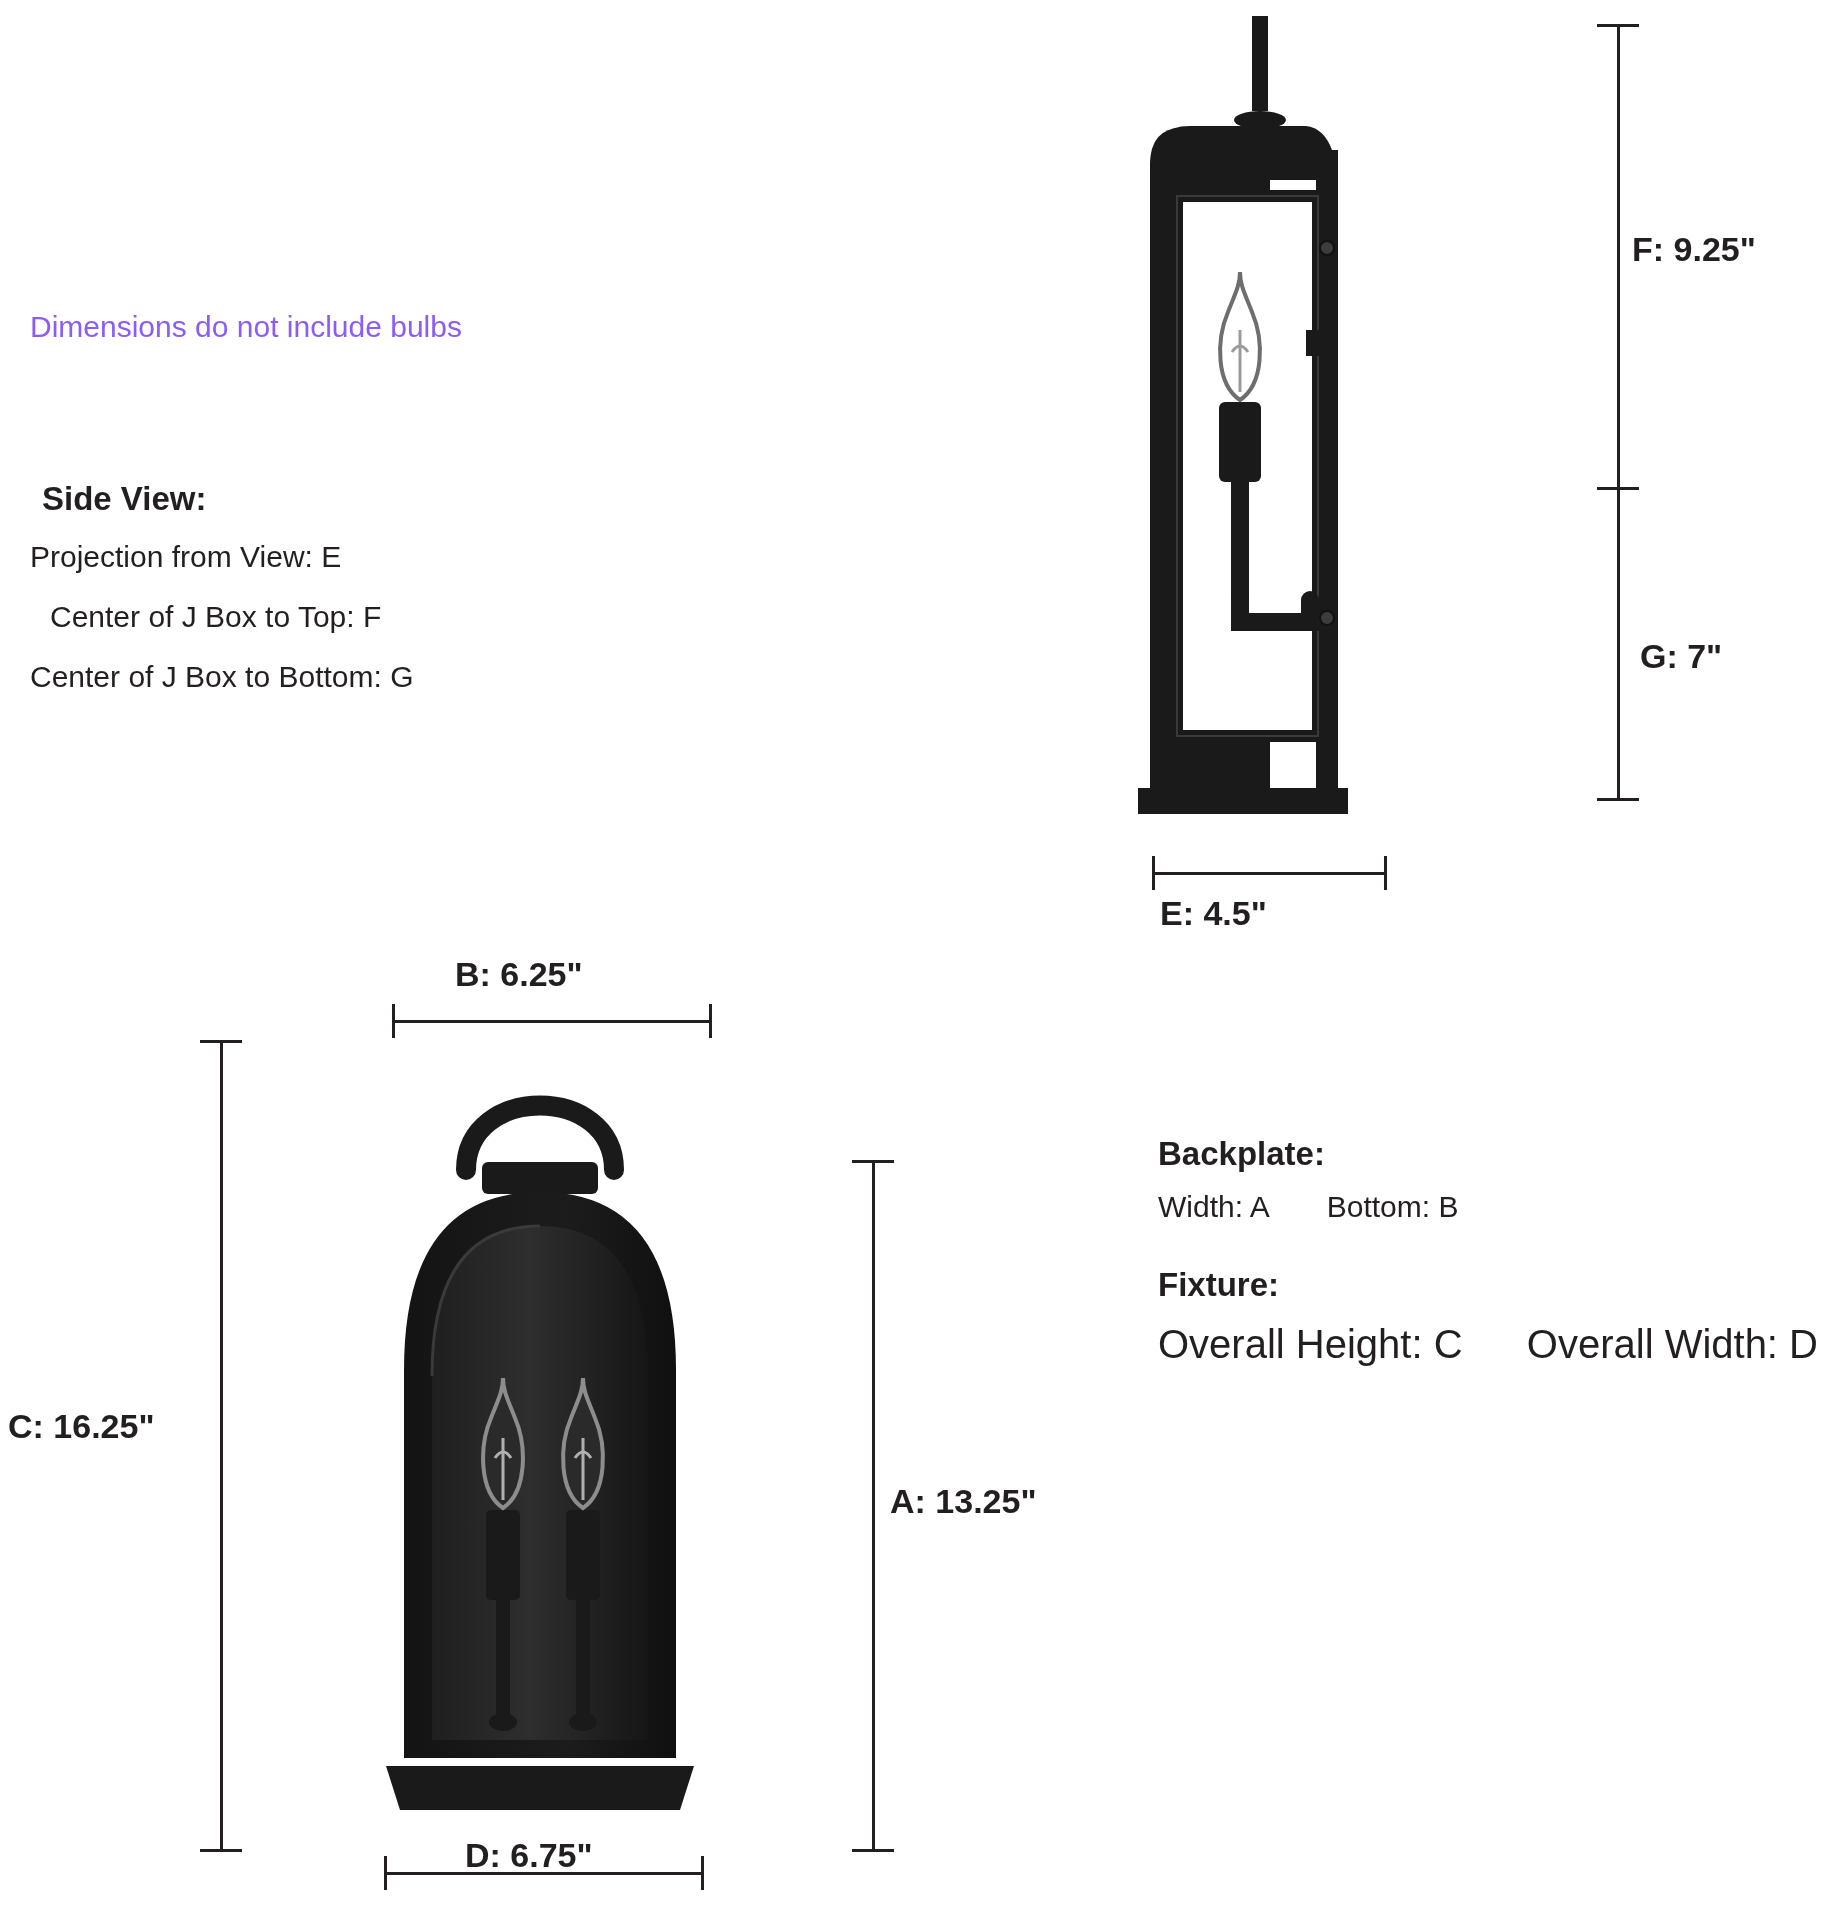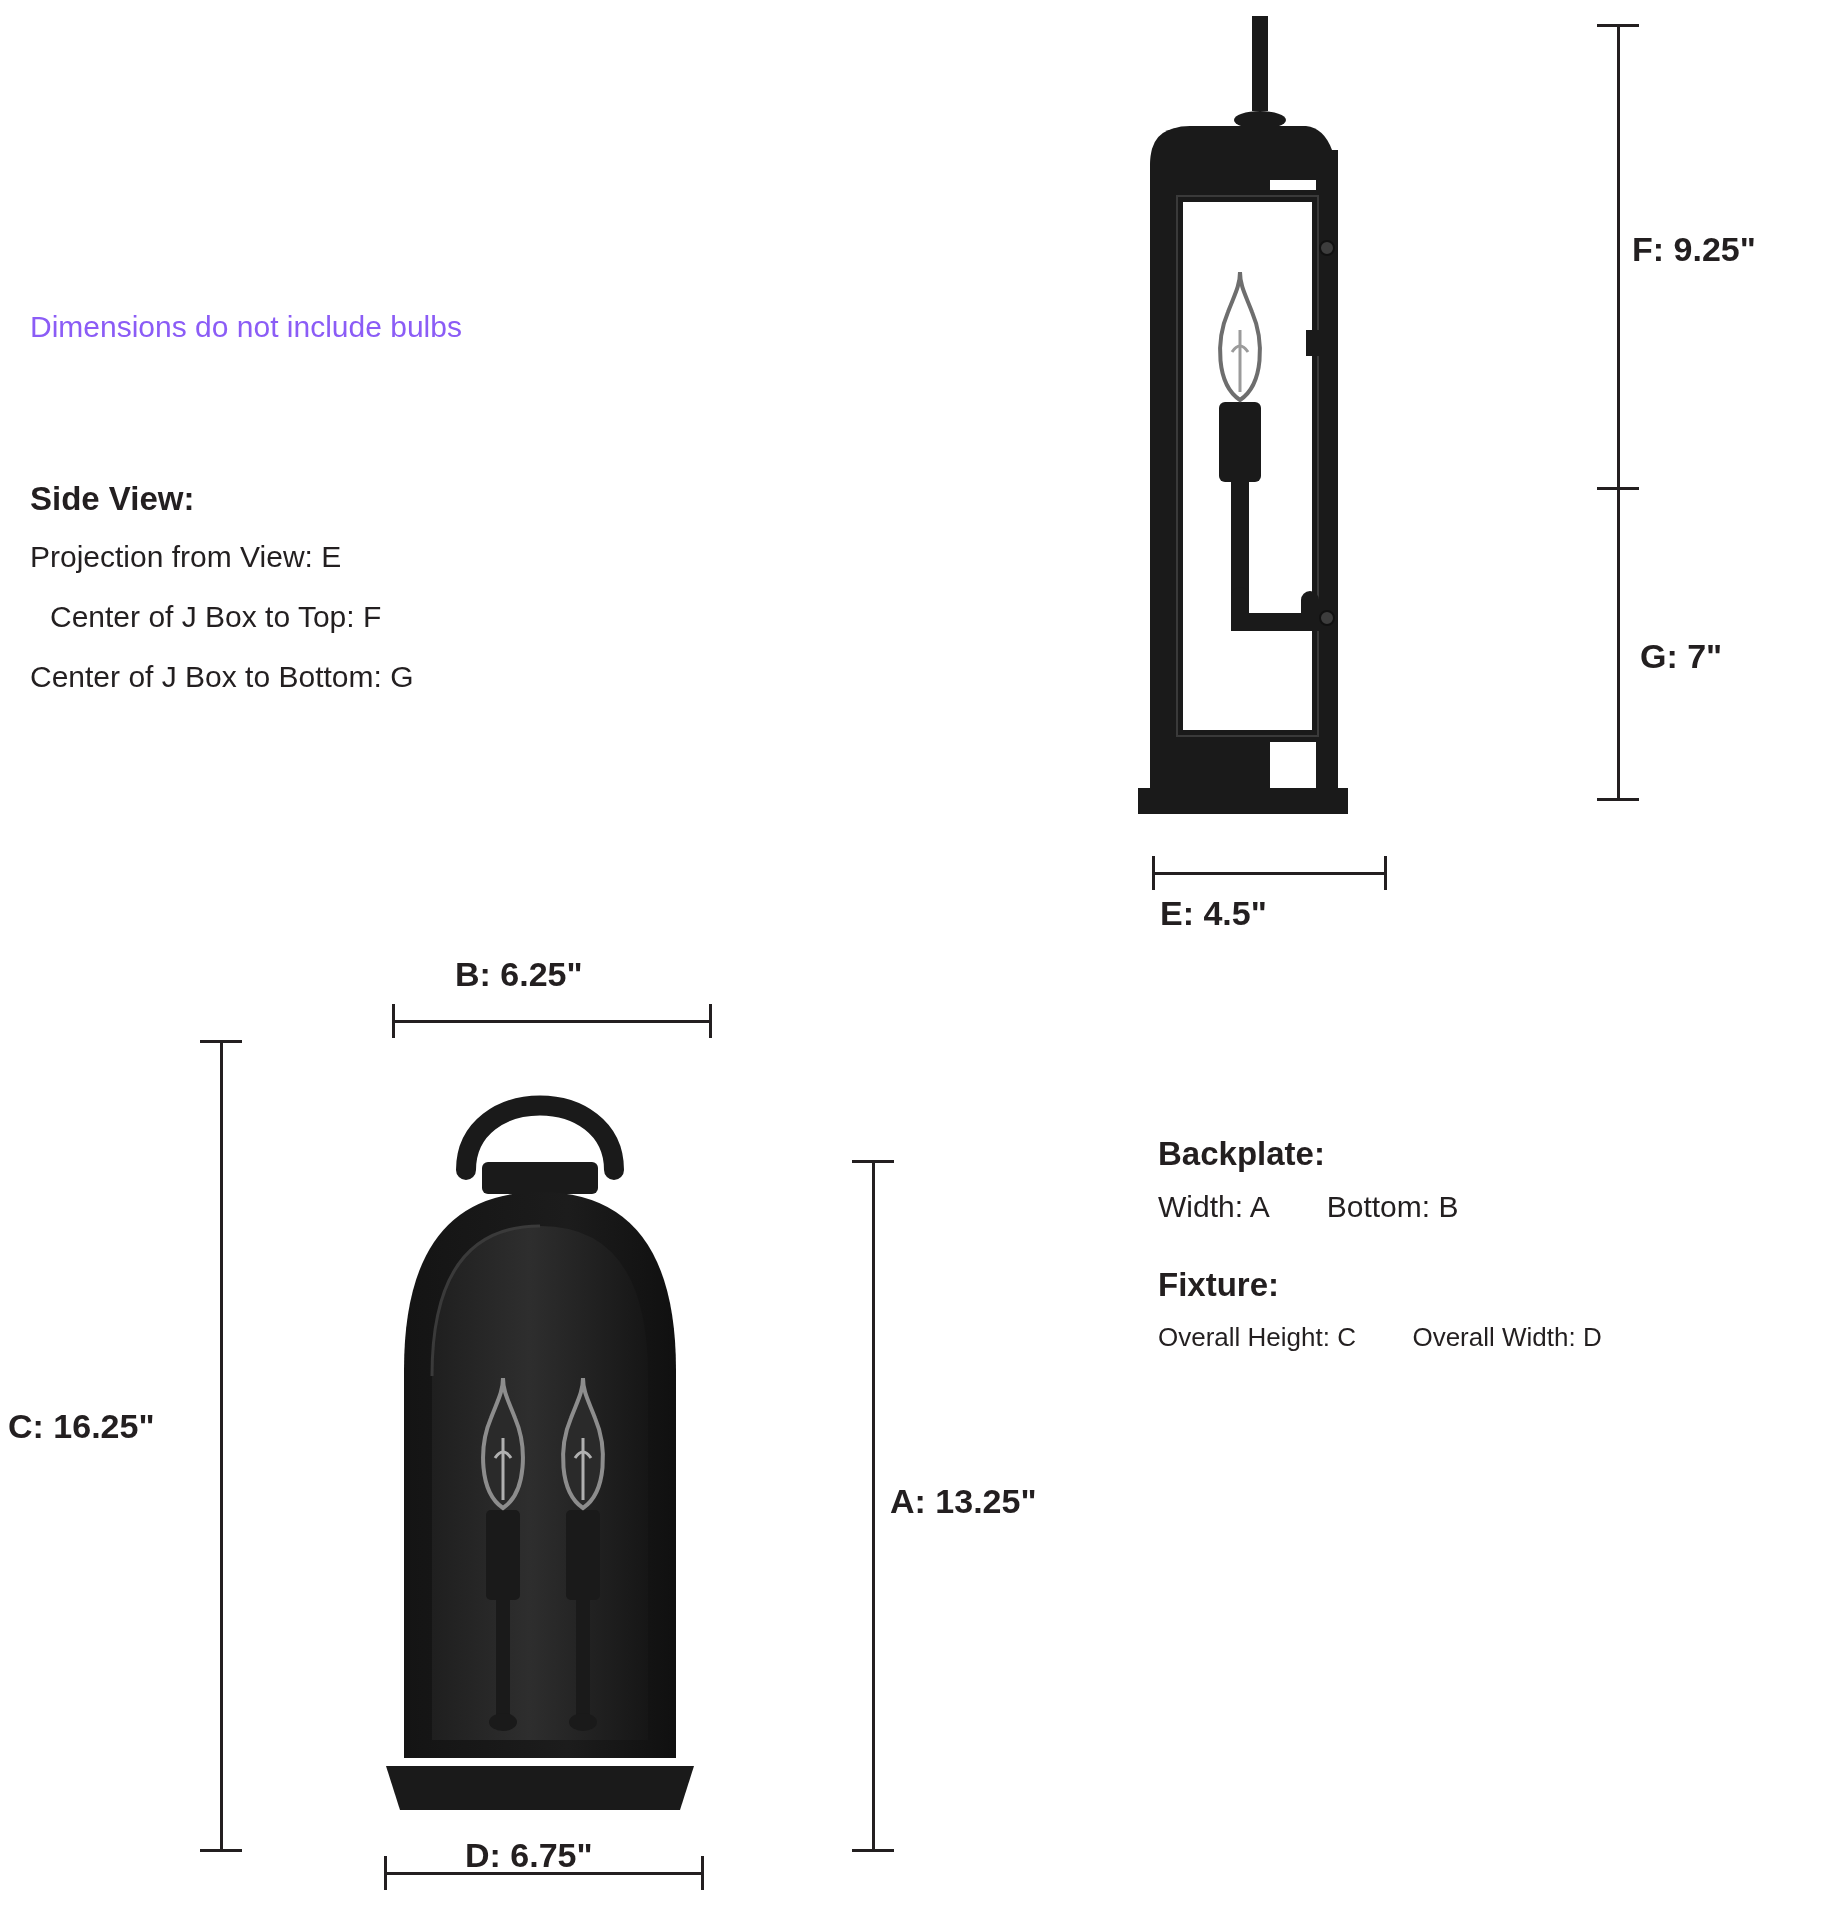--- a/index.html
+++ b/index.html
@@ -18,21 +18,21 @@
   .abs { position: absolute; }
 
   
   .note {
     left: 30px; top: 310px;
     font-size: 30px;
     color: #8b5cf6;
     white-space: nowrap;
   }
   .side-view-head {
-    left: 30px; top: 480px;
+    left: 42px; top: 480px;
     font-size: 33px;
     font-weight: bold;
     white-space: nowrap;
   }
   .side-line {
     left: 30px;
     font-size: 30px;
     white-space: nowrap;
   }
   .side-line-1 { top: 540px; }
@@ -50,21 +50,21 @@
     white-space: nowrap;
   }
   .bp-line .gap { display: inline-block; width: 42px; }
   .fx-head {
     left: 1158px; top: 1266px;
     font-size: 33px; font-weight: bold;
     white-space: nowrap;
   }
   .fx-line {
     left: 1158px; top: 1322px;
-    font-size: 26px;
+    font-size: 40px;
     white-space: nowrap;
   }
   .fx-line .gap { display: inline-block; width: 42px; }
 
   
   .dim-label {
     font-size: 34px;
     font-weight: bold;
     white-space: nowrap;
     color: #231f20;

